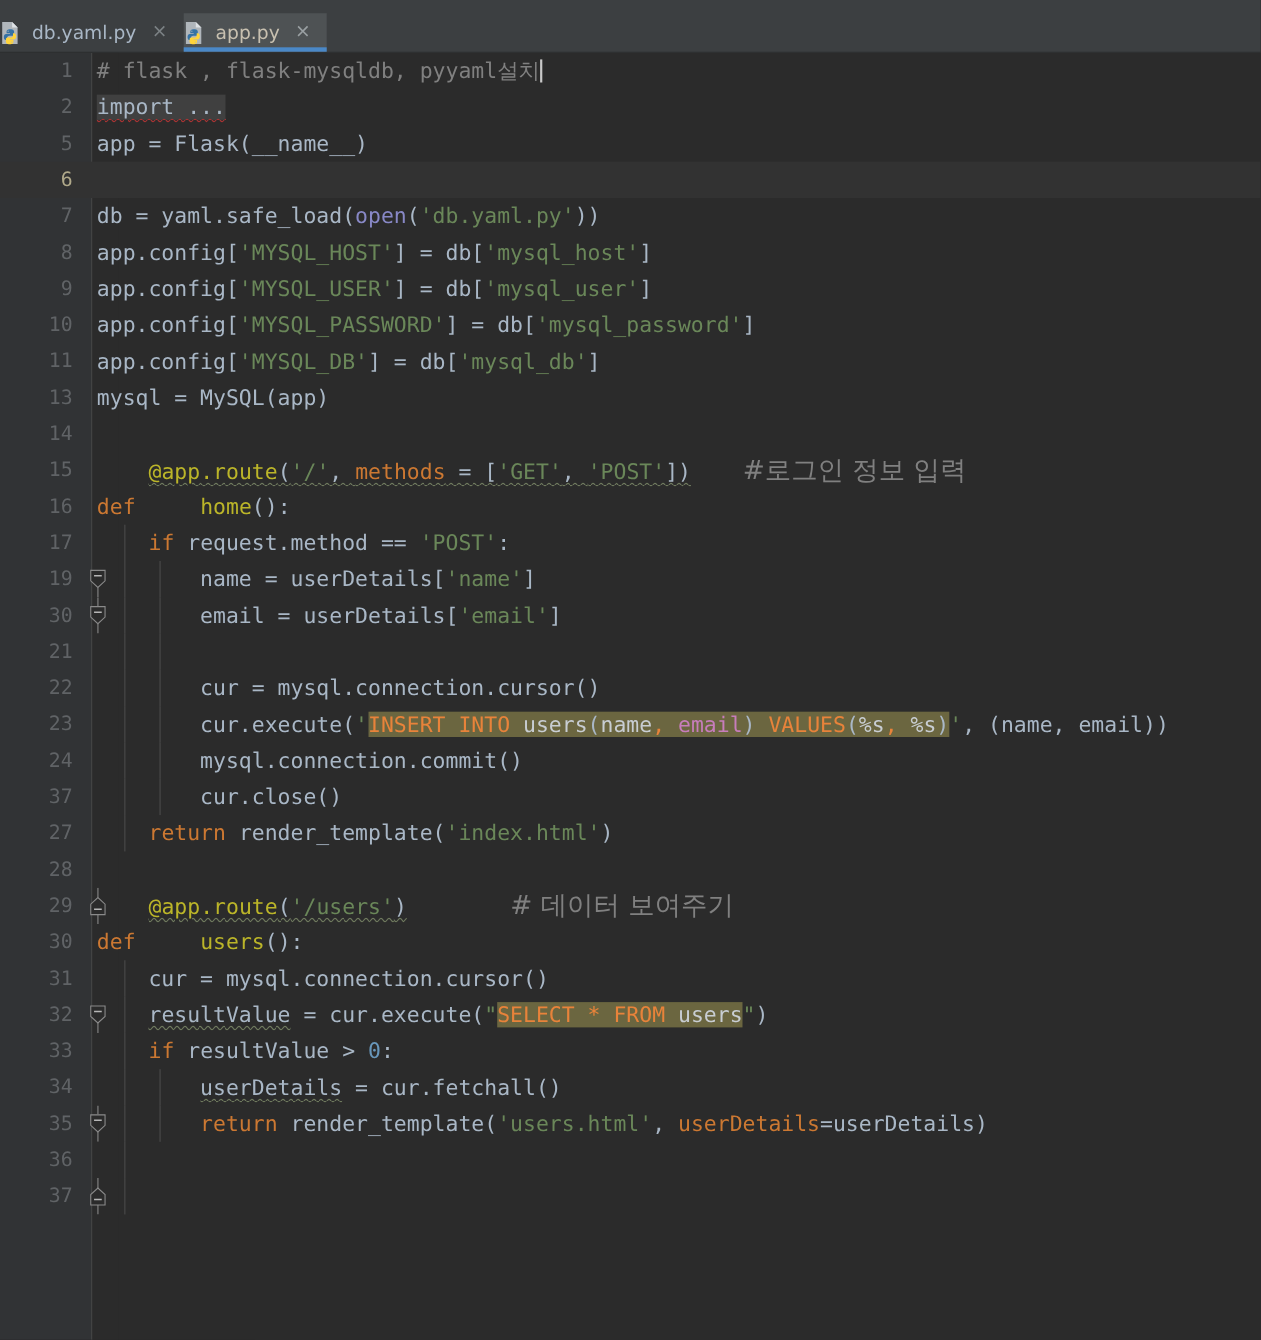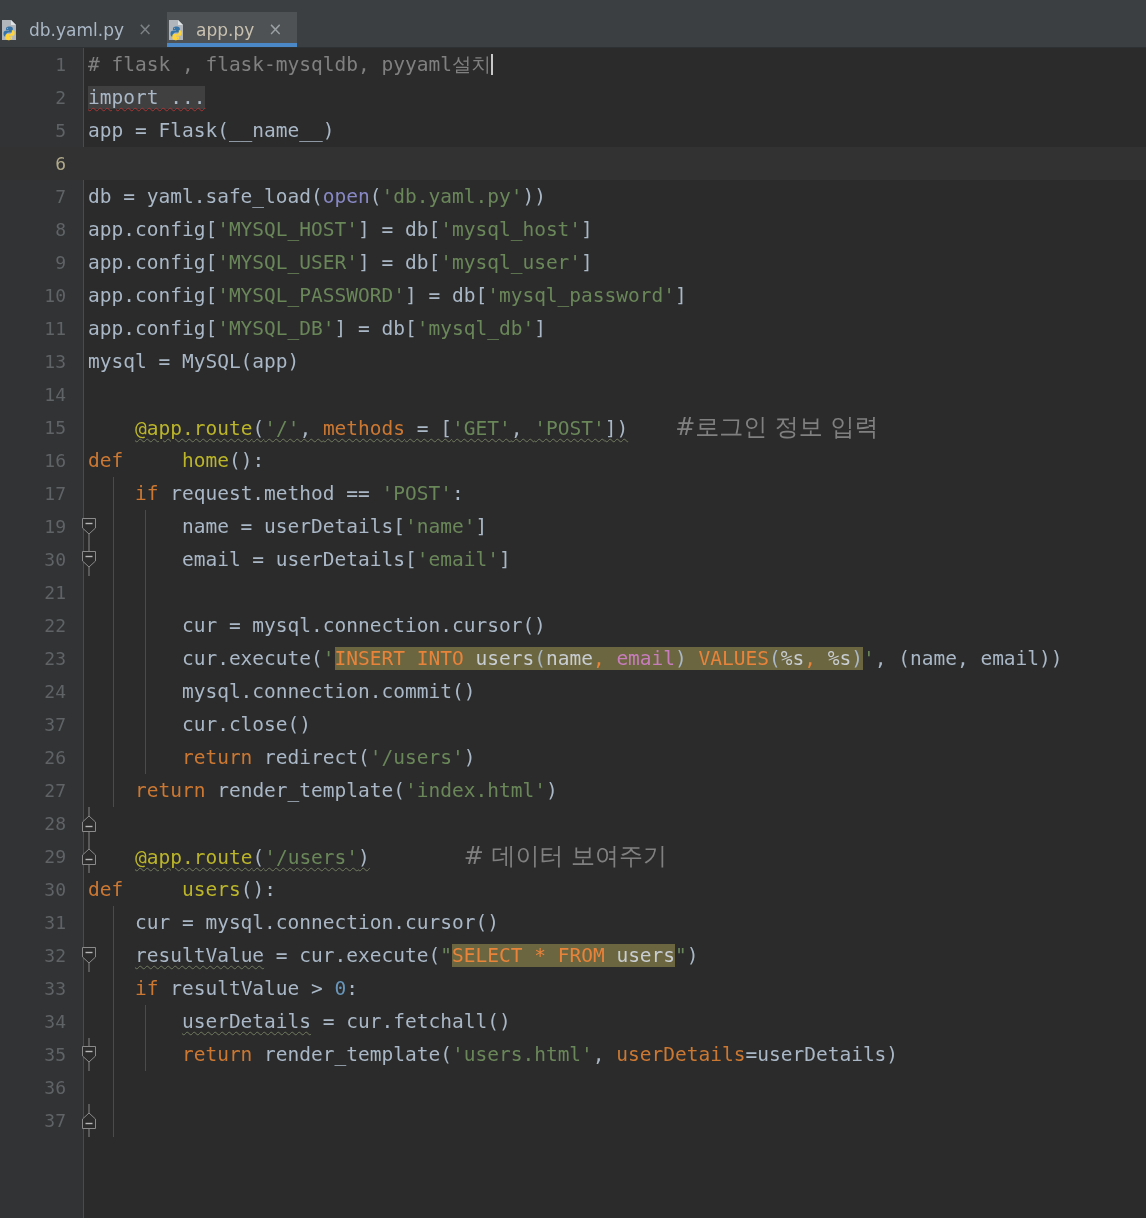--- a/index.html
+++ b/index.html
@@ -347,112 +347,99 @@
       <span class="code">        mysql.connection.commit()</span>
     </div>
 
     <div class="row">
       <span class="num">37</span>
       <div class="guide" style="left:113px"></div>
       <div class="guide" style="left:145px"></div>
       <span class="code">        cur.close()</span>
     </div>
 
-    <div class="row">
-      <span class="num">26</span>
-      <div class="guide" style="left:113px"></div>
-      <div class="guide" style="left:145px"></div>
+
+    <div class="row">
+      <span class="num">27</span>
+      <div class="guide" style="left:113px"></div>
       <span class="fm" style="left:78px">
         <svg width="24" height="33" viewBox="0 0 24 33">
           <path d="M11 0v9M11 24v9" stroke="#6e6e6e" stroke-width="1.4"></path>
           <path d="M4.5 24.5h13V15L11 9 4.5 15z" fill="#2b2b2b" stroke="#8a8a8a" stroke-width="1"></path>
           <path d="M7.5 19.5h7" stroke="#b6b6b6" stroke-width="1.4"></path>
         </svg>
       </span>
-      <span class="code">        <span class="kw">return</span> redirect(<span class="st">'/users'</span>)</span>
-    </div>
-
-    <div class="row">
-      <span class="num">27</span>
-      <div class="guide" style="left:113px"></div>
+      <span class="code">    <span class="kw">return</span> render_template(<span class="st">'index.html'</span>)</span>
+    </div>
+
+    <div class="row">
+      <span class="num">28</span>
+      <span class="code"></span>
+    </div>
+
+    <div class="row">
+      <span class="num">29</span>
+      <span class="code"><span class="wavy-grey"><span class="dec">@app.route</span>(<span class="st">'/users'</span>)</span>        <span class="cm kor"># 데이터 보여주기</span></span>
+    </div>
+
+    <div class="row">
+      <span class="num">30</span>
+      <span class="fm" style="left:78px">
+        <svg width="24" height="33" viewBox="0 0 24 33">
+          <path d="M11 24v9" stroke="#6e6e6e" stroke-width="1.4"></path>
+          <path d="M4.5 8.5h13v9.5L11 24 4.5 18z" fill="#2b2b2b" stroke="#8a8a8a" stroke-width="1"></path>
+          <path d="M7.5 13.5h7" stroke="#b6b6b6" stroke-width="1.4"></path>
+        </svg>
+      </span>
+      <span class="code"><span class="kw">def</span> <span class="dec">users</span>():</span>
+    </div>
+
+    <div class="row">
+      <span class="num">31</span>
+      <div class="guide" style="left:113px"></div>
+      <span class="code">    cur = mysql.connection.cursor()</span>
+    </div>
+
+    <div class="row">
+      <span class="num">32</span>
+      <div class="guide" style="left:113px"></div>
+      <span class="code">    <span class="wavy-grey">resultValue</span> = cur.execute(<span class="st">"</span><span class="sqlseg"><span class="sqlkw">SELECT</span> <span class="sqlkw">*</span> <span class="sqlkw">FROM</span> <span class="sqltbl">users</span></span><span class="st">"</span>)</span>
+    </div>
+
+    <div class="row">
+      <span class="num">33</span>
+      <div class="guide" style="left:113px"></div>
+      <span class="fm" style="left:78px">
+        <svg width="24" height="33" viewBox="0 0 24 33">
+          <path d="M11 0v8M11 24v9" stroke="#6e6e6e" stroke-width="1.4"></path>
+          <path d="M4.5 8.5h13v9.5L11 24 4.5 18z" fill="#2b2b2b" stroke="#8a8a8a" stroke-width="1"></path>
+          <path d="M7.5 13.5h7" stroke="#b6b6b6" stroke-width="1.4"></path>
+        </svg>
+      </span>
+      <span class="code">    <span class="kw">if</span> resultValue &gt; <span class="nu">0</span>:</span>
+    </div>
+
+    <div class="row">
+      <span class="num">34</span>
+      <div class="guide" style="left:113px"></div>
+      <div class="guide" style="left:145px"></div>
+      <span class="code">        <span class="wavy-grey">userDetails</span> = cur.fetchall()</span>
+    </div>
+
+    <div class="row">
+      <span class="num">35</span>
+      <div class="guide" style="left:113px"></div>
+      <div class="guide" style="left:145px"></div>
       <span class="fm" style="left:78px">
         <svg width="24" height="33" viewBox="0 0 24 33">
           <path d="M11 0v9M11 24v9" stroke="#6e6e6e" stroke-width="1.4"></path>
           <path d="M4.5 24.5h13V15L11 9 4.5 15z" fill="#2b2b2b" stroke="#8a8a8a" stroke-width="1"></path>
           <path d="M7.5 19.5h7" stroke="#b6b6b6" stroke-width="1.4"></path>
         </svg>
       </span>
-      <span class="code">    <span class="kw">return</span> render_template(<span class="st">'index.html'</span>)</span>
-    </div>
-
-    <div class="row">
-      <span class="num">28</span>
-      <span class="code"></span>
-    </div>
-
-    <div class="row">
-      <span class="num">29</span>
-      <span class="code"><span class="wavy-grey"><span class="dec">@app.route</span>(<span class="st">'/users'</span>)</span>        <span class="cm kor"># 데이터 보여주기</span></span>
-    </div>
-
-    <div class="row">
-      <span class="num">30</span>
-      <span class="fm" style="left:78px">
-        <svg width="24" height="33" viewBox="0 0 24 33">
-          <path d="M11 24v9" stroke="#6e6e6e" stroke-width="1.4"></path>
-          <path d="M4.5 8.5h13v9.5L11 24 4.5 18z" fill="#2b2b2b" stroke="#8a8a8a" stroke-width="1"></path>
-          <path d="M7.5 13.5h7" stroke="#b6b6b6" stroke-width="1.4"></path>
-        </svg>
-      </span>
-      <span class="code"><span class="kw">def</span> <span class="dec">users</span>():</span>
-    </div>
-
-    <div class="row">
-      <span class="num">31</span>
-      <div class="guide" style="left:113px"></div>
-      <span class="code">    cur = mysql.connection.cursor()</span>
-    </div>
-
-    <div class="row">
-      <span class="num">32</span>
-      <div class="guide" style="left:113px"></div>
-      <span class="code">    <span class="wavy-grey">resultValue</span> = cur.execute(<span class="st">"</span><span class="sqlseg"><span class="sqlkw">SELECT</span> <span class="sqlkw">*</span> <span class="sqlkw">FROM</span> <span class="sqltbl">users</span></span><span class="st">"</span>)</span>
-    </div>
-
-    <div class="row">
-      <span class="num">33</span>
-      <div class="guide" style="left:113px"></div>
-      <span class="fm" style="left:78px">
-        <svg width="24" height="33" viewBox="0 0 24 33">
-          <path d="M11 0v8M11 24v9" stroke="#6e6e6e" stroke-width="1.4"></path>
-          <path d="M4.5 8.5h13v9.5L11 24 4.5 18z" fill="#2b2b2b" stroke="#8a8a8a" stroke-width="1"></path>
-          <path d="M7.5 13.5h7" stroke="#b6b6b6" stroke-width="1.4"></path>
-        </svg>
-      </span>
-      <span class="code">    <span class="kw">if</span> resultValue &gt; <span class="nu">0</span>:</span>
-    </div>
-
-    <div class="row">
-      <span class="num">34</span>
-      <div class="guide" style="left:113px"></div>
-      <div class="guide" style="left:145px"></div>
-      <span class="code">        <span class="wavy-grey">userDetails</span> = cur.fetchall()</span>
-    </div>
-
-    <div class="row">
-      <span class="num">35</span>
-      <div class="guide" style="left:113px"></div>
-      <div class="guide" style="left:145px"></div>
-      <span class="fm" style="left:78px">
-        <svg width="24" height="33" viewBox="0 0 24 33">
-          <path d="M11 0v9M11 24v9" stroke="#6e6e6e" stroke-width="1.4"></path>
-          <path d="M4.5 24.5h13V15L11 9 4.5 15z" fill="#2b2b2b" stroke="#8a8a8a" stroke-width="1"></path>
-          <path d="M7.5 19.5h7" stroke="#b6b6b6" stroke-width="1.4"></path>
-        </svg>
-      </span>
       <span class="code">        <span class="kw">return</span> render_template(<span class="st">'users.html'</span>, <span class="na">userDetails</span>=userDetails)</span>
     </div>
 
     <div class="row">
       <span class="num">36</span>
       <div class="guide" style="left:113px"></div>
       <span class="code"></span>
     </div>
 
     <div class="row">

